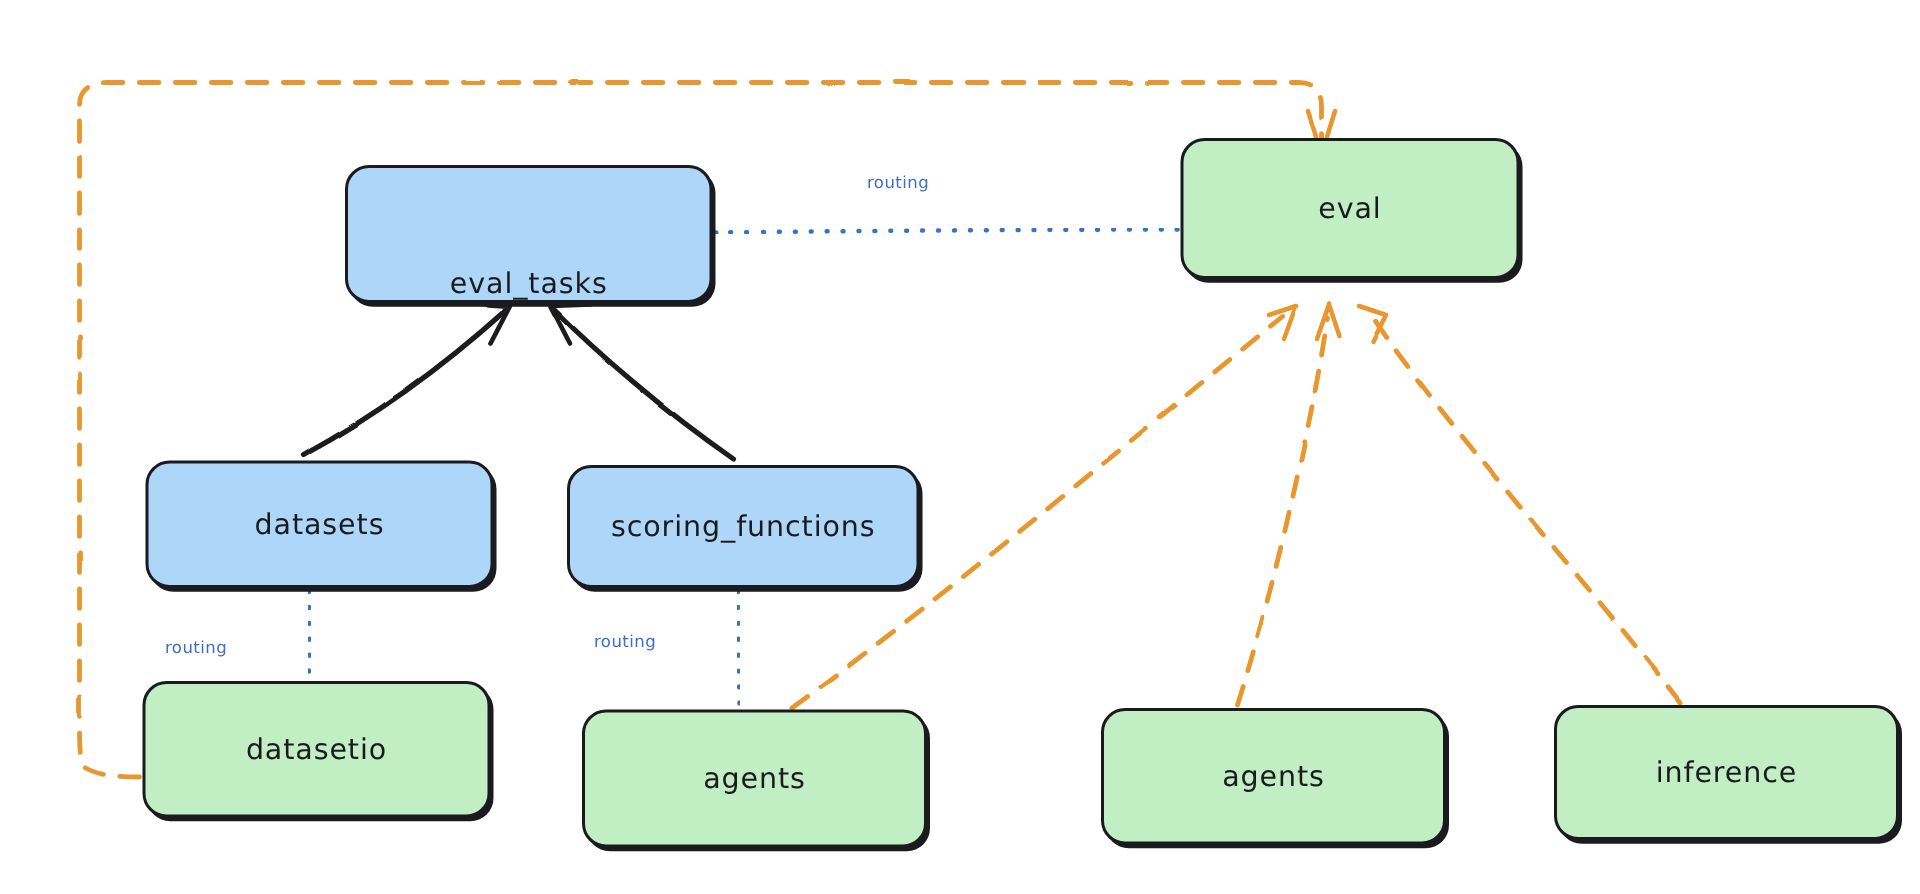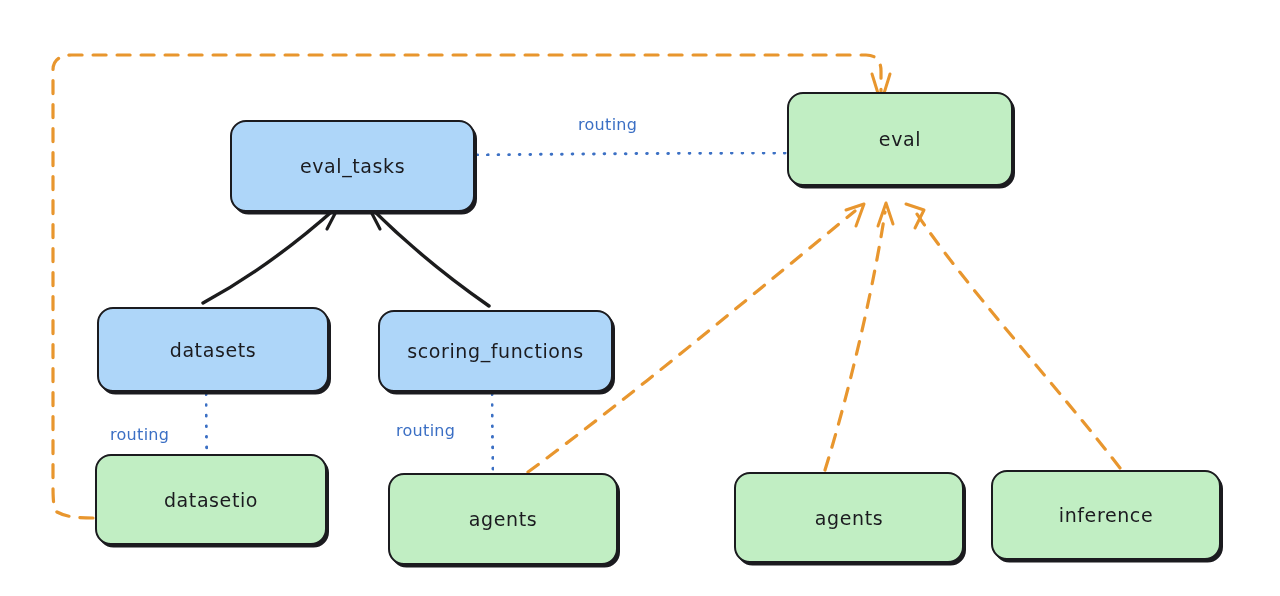--- a/index.html
+++ b/index.html
@@ -44,21 +44,21 @@
     color: #1b1b1f;
     white-space: nowrap;
     user-select: none;
   }
   .node.blue  { background: #aed6f9; }
   .node.green { background: #c1eec3; }
 
   .edge-label {
     position: absolute;
     font-family: "DejaVu Sans", sans-serif;
-    font-size: 16px;
+    font-size: 11px;
     color: #3b6fc4;
     letter-spacing: 0.3px;
     white-space: nowrap;
     z-index: 6;
     user-select: none;
   }
 </style>
 </head>
 <body>
 
@@ -115,21 +115,21 @@
       <path d="M906,204 L924,210 L915,228" fill="none" stroke="#e8962e" stroke-width="3" stroke-linecap="round" stroke-linejoin="round"></path>
     </g>
   </svg>
 
   <div class="edge-label" style="left:578px; top:115px;">routing</div>
 
   <div class="edge-label" style="left:110px; top:425px;">routing</div>
 
   <div class="edge-label" style="left:396px; top:421px;">routing</div>
 
-  <div class="node blue" style="left:230px; top:120px; width:245px; height:92px;">
+  <div class="node blue" style="left:230px; top:110px; width:245px; height:92px;align-items:flex-end;">
     <span class="node-label">eval_tasks</span>
   </div>
 
   <div class="node green" style="left:787px; top:92px; width:226px; height:94px;text-align:center;">
     <span class="node-label">eval</span>
   </div>
 
   <div class="node blue" style="left:97px; top:307px; width:232px; height:85px;">
     <span class="node-label">datasets</span>
   </div>
@@ -143,17 +143,17 @@
   </div>
 
   <div class="node green" style="left:388px; top:473px; width:230px; height:92px;">
     <span class="node-label">agents</span>
   </div>
 
   <div class="node green" style="left:710px; top:472px; width:230px; height:91px;margin-left:24px;">
     <span class="node-label">agents</span>
   </div>
 
-  <div class="node green" style="left:991px; top:470px; width:230px; height:90px;align-items:center;">
+  <div class="node green" style="left:1036px; top:470px; width:230px; height:90px;align-items:center;">
     <span class="node-label">inference</span>
   </div>
 
 </div>
 
 </body></html>

